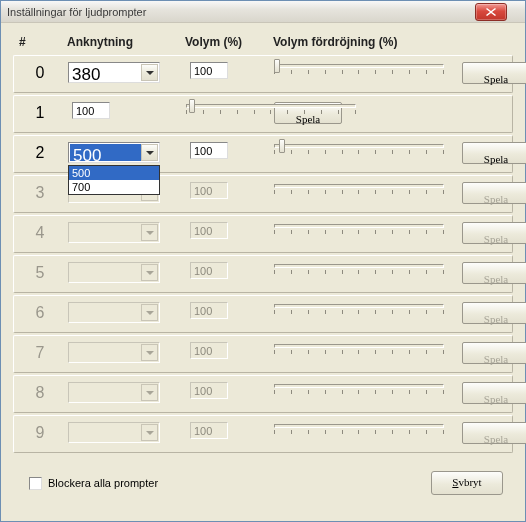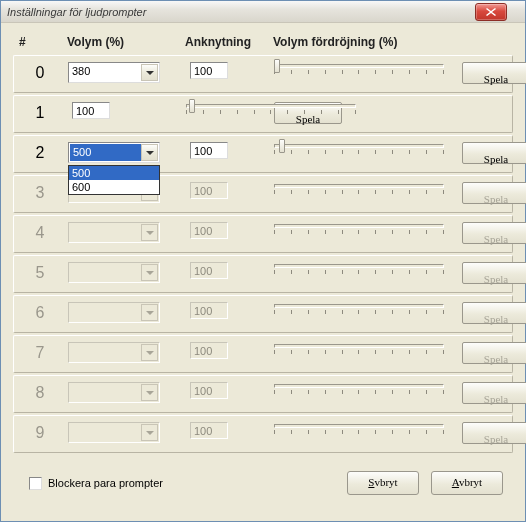--- a/index.html
+++ b/index.html
@@ -20,21 +20,20 @@
     flex-direction: column;
   }
   .titlebar {
     height: 22px;
     background: linear-gradient(to bottom, #f8f8f8 0%, #e6e4dd 40%, #d9d6cc 100%);
     border-bottom: 1px solid #c9c5b8;
     display: flex;
     align-items: center;
     padding: 0 18px 0 6px;
     box-sizing: border-box;
-    font-style: italic;
   }
   .titlebar-text {
     flex: 1;
     font-size: 11px;
     color: #3a3a3a;
   }
   .close-btn {
     width: 30px;
     height: 16px;
     background: linear-gradient(to bottom, #f29a94 0%, #d8493e 45%, #c1362b 100%);
@@ -101,21 +100,21 @@
     display: flex;
     align-items: stretch;
   }
   .row-panel.disabled .combo {
     background: #ece9d8;
     border-color: #c8c5b8 #fff #fff #c8c5b8;
   }
   .combo-text {
     flex: 1;
     padding: 2px 14px 0 3px;
-    font-size: 11px;
+    font-size: 17px;
     white-space: nowrap;
     overflow: hidden;
   }
   .combo-text.selected {
     background: #316ac5;
     color: #fff;
     margin: 1px 0 1px 1px;
   }
   .combo-btn {
     width: 17px;
@@ -269,22 +268,22 @@
       <svg width="10" height="8" viewBox="0 0 10 8">
         <path d="M1 0 L5 3 L9 0 L10 1 L6 4 L10 7 L9 8 L5 5 L1 8 L0 7 L4 4 L0 1 Z" fill="#fff"></path>
       </svg>
     </div>
   </div>
 
   <div class="client">
 
     <div class="hdr">
       <div>#</div>
+      <div>Anknytning</div>
       <div>Volym (%)</div>
-      <div>Anknytning</div>
       <div>Volym fördröjning (%)</div>
       <div></div>
     </div>
 
     <div id="rows-container">
         <div class="row-panel">
           <div class="row-num">0</div>
           <div>
             <div class="combo">
               <div class="combo-text">380</div>
@@ -371,21 +370,21 @@
                 <span></span>
                 <span></span>
               </div>
             </div>
           </div>
           <div>
             <div class="play">Spela</div>
           </div>
           <div class="dropdown-list">
             <div class="hl">500</div>
-            <div>600</div>
+            <div>700</div>
           </div>
         </div>
         <div class="row-panel disabled">
           <div class="row-num">3</div>
           <div>
             <div class="combo">
               <div class="combo-text"></div>
               <div class="combo-btn">
                 <div class="arrow-down"></div>
               </div>
@@ -609,24 +608,21 @@
             </div>
           </div>
           <div>
             <div class="play">Spela</div>
           </div>
         </div>
       </div>
 
     <div class="footer">
       <div class="chk"></div>
-      <div class="footer-label">Blockera para prompter</div>
+      <div class="footer-label">Blockera alla prompter</div>
       <div class="footer-spacer"></div>
       <div class="btn">
         <span class="accel">S</span><span>vbryt</span>
       </div>
-      <div class="btn">
-        <span class="accel">A</span><span>vbryt</span>
-      </div>
     </div>
 
   </div>
 </div>
 
 </body></html>

